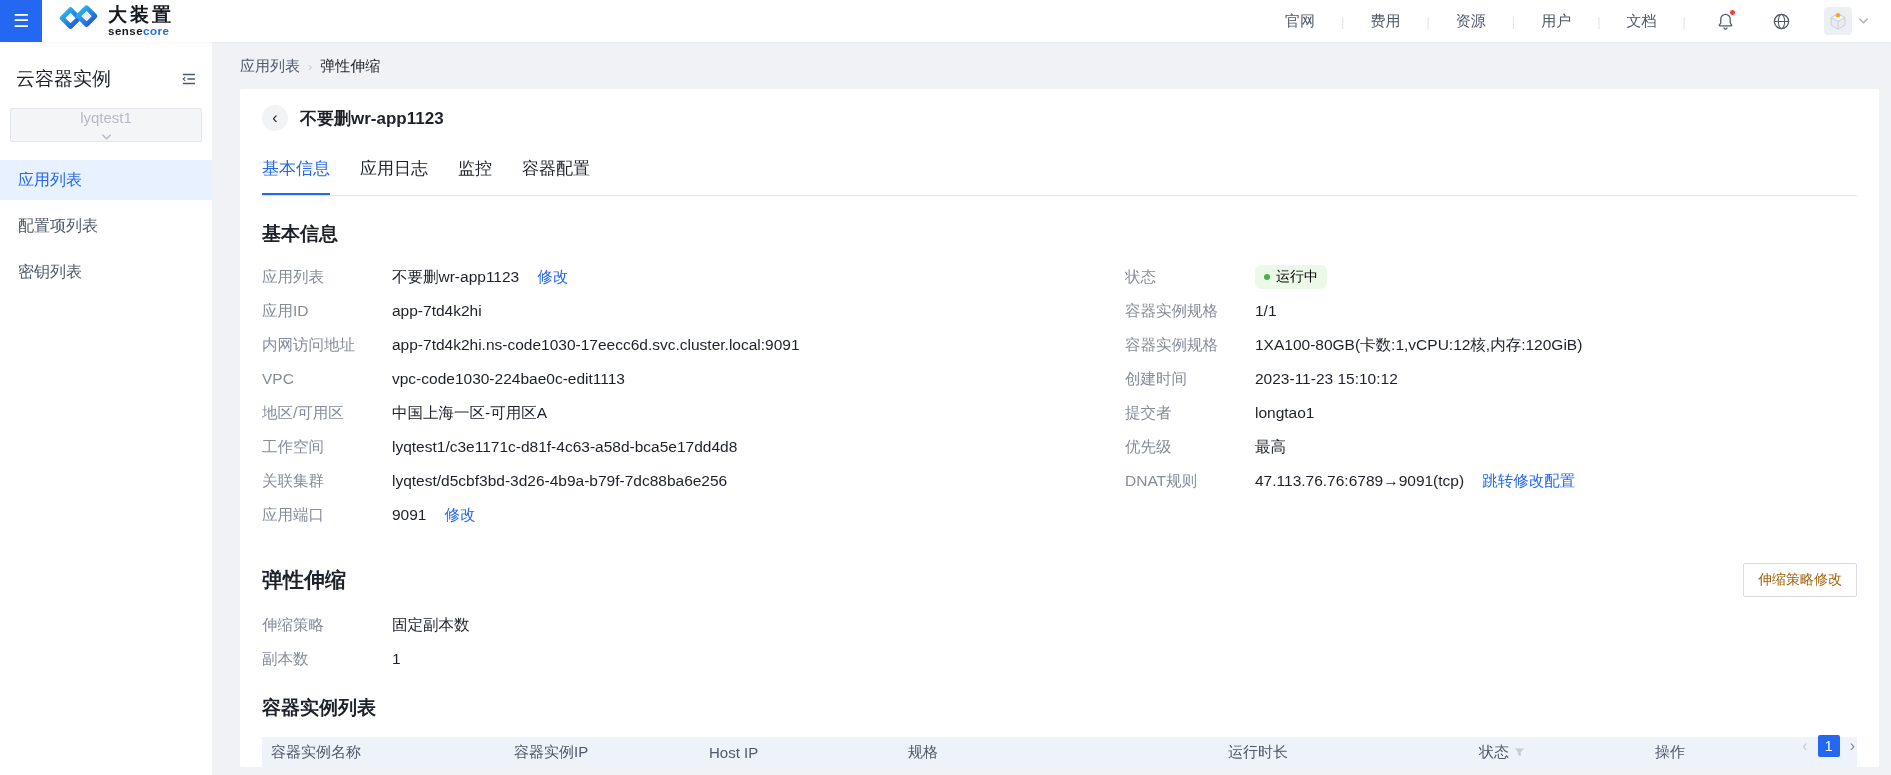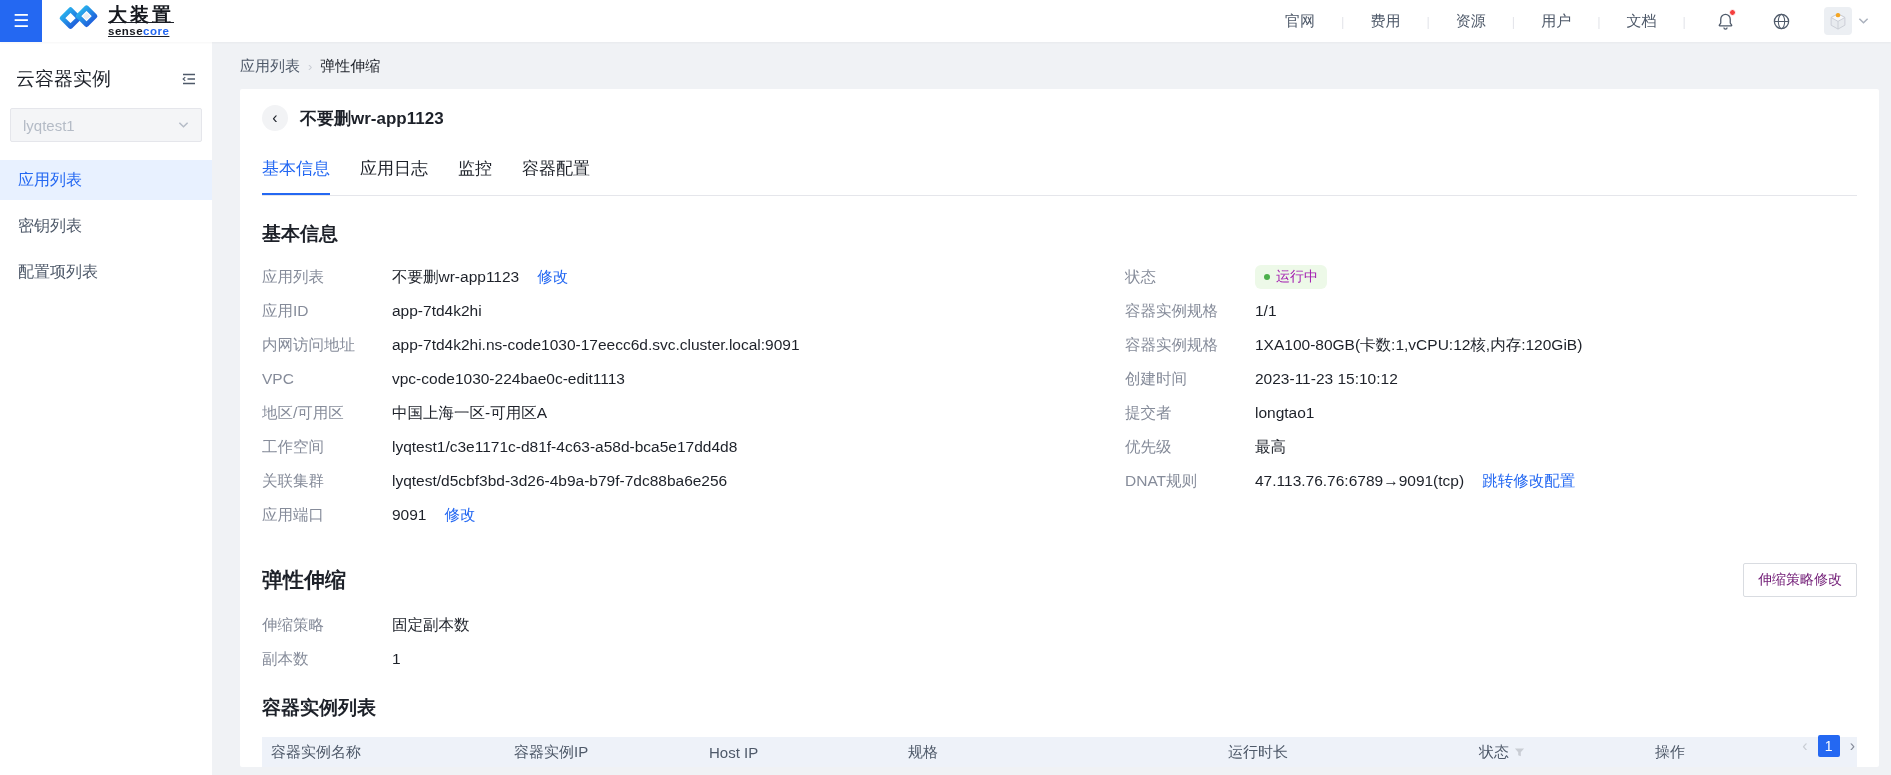--- a/index.html
+++ b/index.html
@@ -3,40 +3,40 @@
 <meta charset="utf-8">
 <style>
   * { margin:0; padding:0; box-sizing:border-box; }
   html,body { width:1891px; height:775px; overflow:hidden; }
   body { font-family:"Liberation Sans","DejaVu Sans",sans-serif; background:#f0f2f5; color:#1d2129; }
   a { text-decoration:none; cursor:pointer; }
 
   
   .topbar { position:absolute; top:0; left:0; width:1891px; height:42px; background:#fff; display:flex; align-items:center; z-index:10; box-shadow:0 1px 2px rgba(0,0,0,.04); }
   .hamburger { width:42px; height:42px; background:#2468f2; color:#fff; display:flex; align-items:center; justify-content:center; font-size:18px; cursor:pointer; flex:0 0 auto; }
-  .logo { display:flex; align-items:center; margin-left:16px; gap:8px;text-decoration:underline; }
+  .logo { display:flex; align-items:center; margin-left:16px; gap:8px; }
   .logo-text { display:flex; flex-direction:column; line-height:1; }
   .logo-cn { font-size:19px; font-weight:700; letter-spacing:3px; color:#16191f; }
   .logo-en { font-size:11.5px; font-weight:700; margin-top:2px; letter-spacing:.5px; }
   .logo-en .p1 { color:#16191f; } .logo-en .p2 { color:#2468f2; }
   .topnav { margin-left:auto; display:flex; align-items:center; padding-right:22px;gap:12px; }
   .topnav .navitem { font-size:15px; color:#4e5969; cursor:pointer; padding:0 2px; }
   .topnav .sep { color:#e5e6eb; margin:0 12px; font-size:13px; }
   .icon-btn { position:relative; display:flex; align-items:center; justify-content:center; width:26px; height:26px; cursor:pointer; margin-left:18px; }
   .icon-btn.first { margin-left:2px; }
   .red-dot { position:absolute; top:1px; right:2px; width:7px; height:7px; border-radius:50%; background:#f53f3f; border:1px solid #fff; }
   .avatar-wrap { display:flex; align-items:center; margin-left:18px; gap:6px; cursor:pointer; }
   .avatar { width:28px; height:28px; border-radius:4px; background:#eceff3; display:flex; align-items:center; justify-content:center; }
 
   
   .sidebar { position:absolute; top:42px; left:0; width:212px; height:733px; background:#fff; }
   .sb-title-row { display:flex; align-items:center; justify-content:space-between; padding:24px 14px 0 16px; }
   .sb-title { font-size:19px; font-weight:500; color:#1d2129; }
   .sb-fold { cursor:pointer; display:flex; }
-  .sb-select { margin:16px 10px 0 10px; height:34px; background:#f4f5f7; border:1px solid #e5e6eb; border-radius:2px; display:flex; align-items:center; justify-content:space-between; padding:0 12px; cursor:pointer; }
+  .sb-select { margin:16px 10px 0 10px; height:34px; background:#f4f5f7; border:1px solid #e5e6eb; border-radius:2px; display:flex; align-items:center; justify-content:space-between; padding:0 12px; cursor:pointer;flex-direction:column; }
   .sb-select .val { font-size:15px; color:#b4bbc6; }
   .sb-menu { margin-top:18px; }
   .sb-item { height:40px; margin-bottom:6px; display:flex; align-items:center; padding-left:18px; font-size:16px; color:#4e5969; cursor:pointer; }
   .sb-item.active { background:#e8f1ff; color:#2468f2; }
 
   
   .content { position:absolute; top:42px; left:212px; right:0; bottom:0; padding:15px 12px 8px 28px; display:flex; flex-direction:column; }
   .breadcrumb { font-size:15px; color:#4e5969; margin-bottom:13px; display:flex; align-items:center; gap:8px; }
   .breadcrumb .bc-sep { color:#c9cdd4; font-size:13px; }
   .breadcrumb .bc-last { color:#1d2129; }
@@ -51,26 +51,26 @@
   .tab.active { color:#2468f2; border-bottom-color:#2468f2; font-weight:500; }
 
   h3.section-h { font-size:19px; font-weight:700; color:#1d2129; margin-top:25px; margin-bottom:20px; }
 
   .info-grid { display:grid; grid-template-columns:863px 1fr; }
   .frow { display:flex; align-items:center; height:20px; margin-bottom:14px; font-size:15.5px; }
   .flabel { width:130px; flex:0 0 130px; color:#868c9a; }
   .fvalue { color:#1d2129; }
   .flink { color:#2468f2; margin-left:18px; font-size:15.5px; }
 
-  .badge { display:inline-flex; align-items:center; gap:6px; background:#edf9e8; border-radius:6px; padding:3px 9px; font-size:14px; color:#a21caf; }
+  .badge { display:inline-flex; align-items:center; gap:6px; background:#edf9e8; border-radius:6px; padding:3px 9px; font-size:14px; color:#000000; }
   .badge .dot { width:6px; height:6px; border-radius:50%; background:#4cb04c; }
 
   .sec-head-row { display:flex; align-items:center; justify-content:space-between; margin-top:24px; margin-bottom:18px; }
   .sec-head-row h3 { margin:0; font-size:21px; font-weight:700; }
-  .btn { background:#fff; border:1px solid #d9dce1; border-radius:2px; padding:7px 14px; font-size:14px; color:#701a75; cursor:pointer; font-family:inherit; }
+  .btn { background:#fff; border:1px solid #d9dce1; border-radius:2px; padding:7px 14px; font-size:14px; color:#a16207; cursor:pointer; font-family:inherit; }
 
   
   table.inst { width:100%; border-collapse:collapse; table-layout:fixed; margin-top:16px; }
   table.inst th { background:#eef2f9; font-weight:400; color:#4e5969; font-size:15px; text-align:left; padding:6px 9px; height:26px; }
   .th-flex { display:flex; align-items:center; gap:5px; }
 
   .pager { position:absolute; right:24px; bottom:10px; display:flex; align-items:center; gap:10px; }
   .pg-prev { color:#c9cdd4; font-size:16px; cursor:pointer; }
   .pg-next { color:#868c9a; font-size:16px; cursor:pointer; }
   .pg-cur { width:22px; height:22px; background:#2468f2; color:#fff; border-radius:2px; font-size:14px; display:flex; align-items:center; justify-content:center; cursor:pointer; }
@@ -154,22 +154,22 @@
     </span>
   </div>
   <div class="sb-select">
     <span class="val">lyqtest1</span>
     <svg width="11" height="8" viewBox="0 0 12 8">
         <path d="M1.5 1.5L6 6l4.5-4.5" fill="none" stroke="#b4bbc6" stroke-width="1.6"></path>
       </svg>
   </div>
   <div class="sb-menu">
     <div class="sb-item active">应用列表</div>
+    <div class="sb-item">配置项列表</div>
     <div class="sb-item">密钥列表</div>
-    <div class="sb-item">配置项列表</div>
   </div>
 </div>
 
 <div class="content">
   <div class="breadcrumb">
     <span>应用列表</span>
     <span class="bc-sep">›</span>
     <span class="bc-last">弹性伸缩</span>
   </div>
 

